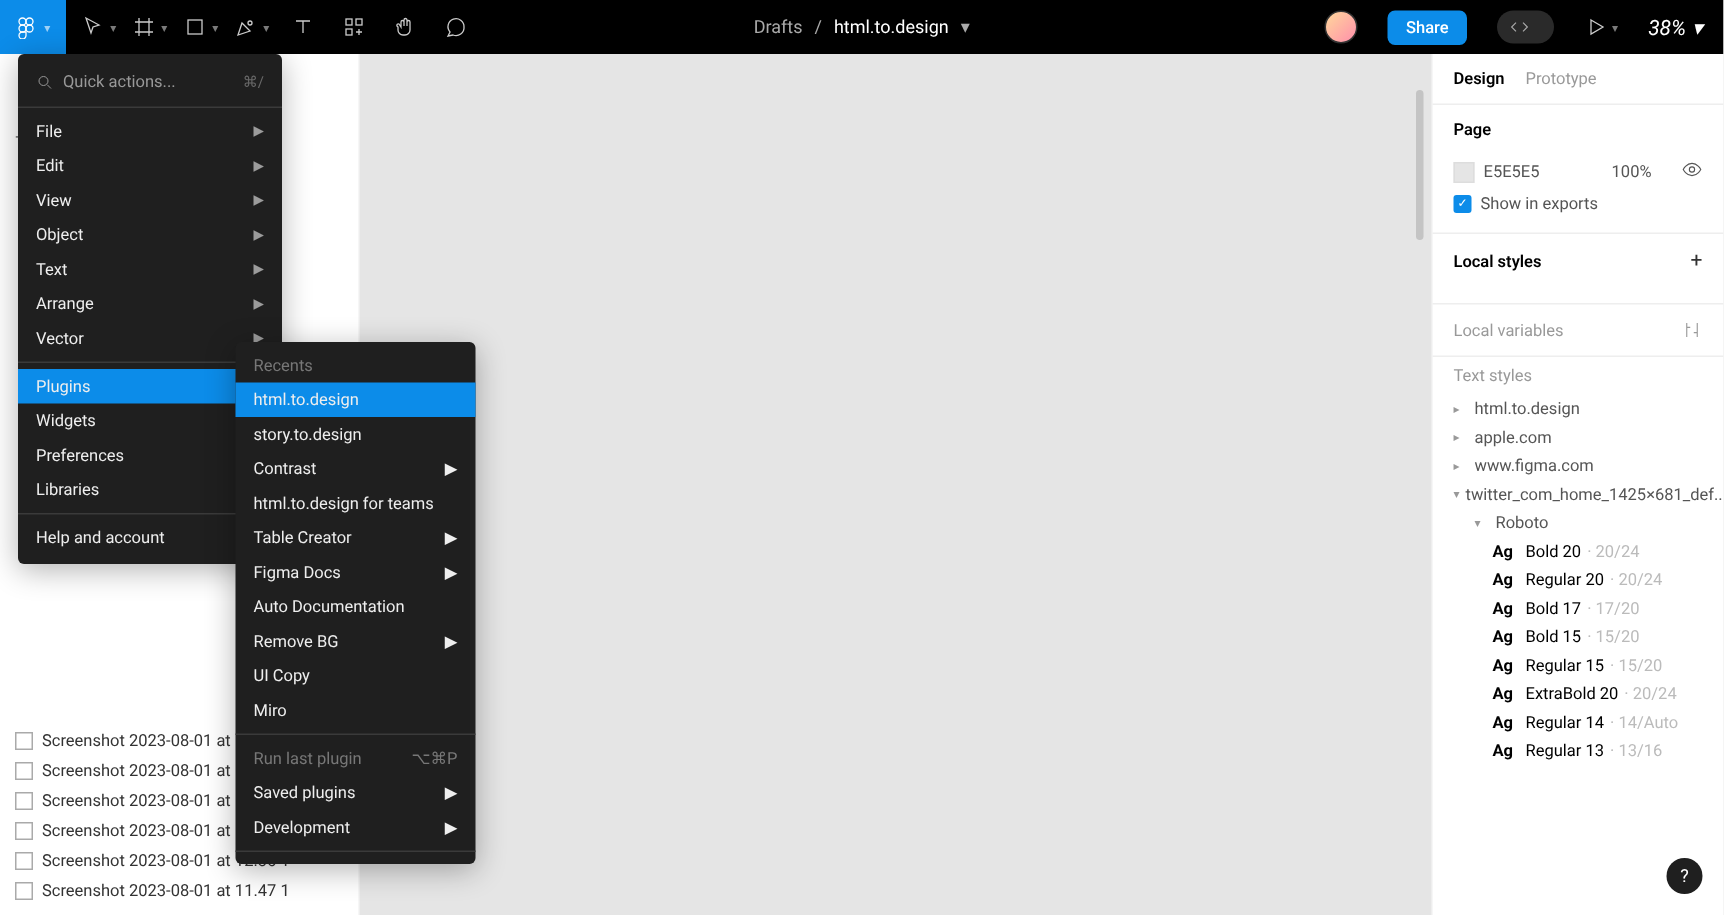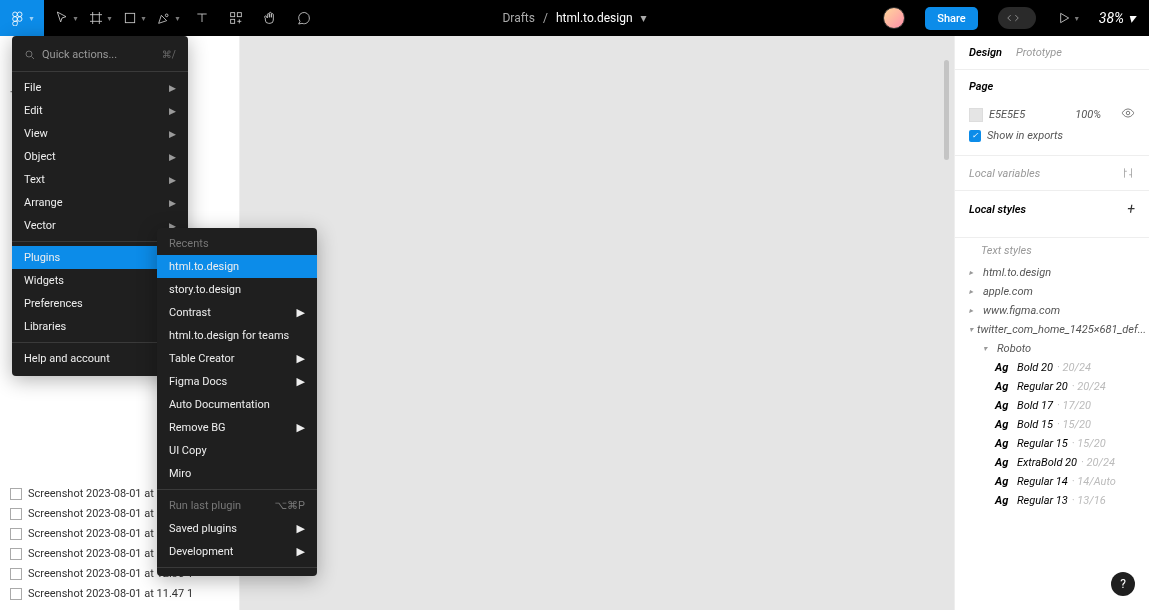--- a/index.html
+++ b/index.html
@@ -14,21 +14,21 @@
 .toolbar .center .fname { color: #fff; }
 .toolbar .right { margin-left: auto; display: flex; align-items: center; gap: 20px; padding-right: 14px; }
 .avatar { width: 22px; height: 22px; border-radius: 50%; background: linear-gradient(135deg,#ffd89b,#ff8fab); border:1px solid #333; }
 .share-btn { background:#0c8ce9; color:#fff; padding:5px 12px; border-radius:5px; font-size:11px; font-weight:500; }
 .dev-toggle { background:#2a2a2a; border-radius:12px; padding:3px 8px; display:flex; align-items:center; gap:4px; color:#aaa; width: 38px; height: 22px; justify-content: flex-start; }
 .zoom { color:#fff; font-size:14px; display:flex; align-items:flex-end;font-style:italic; }
 
 .main { display:flex; height: calc(100% - 36px); }
 .left-panel { width: 240px; background:#fff; border-right:1px solid #eee; position:relative; }
 .canvas { flex:1; background:#e5e5e5; position:relative; }
-.right-panel { width:195px; background:#fff; border-left:1px solid #eee; display:flex; flex-direction:column; font-size:11px;font-style:italic; }
+.right-panel { width:195px; background:#fff; border-left:1px solid #eee; display:flex; flex-direction:column; font-size:11px; }
 
 .menu { position:absolute; top:36px; left:12px; width:176px; background:#1f1f1f; color:#eee; border-radius:4px; padding:6px 0; z-index:200; box-shadow:0 4px 20px rgba(0,0,0,0.3); }
 .menu-item { padding:5px 12px; display:flex; justify-content:space-between; align-items:center; font-size:11px; cursor:pointer; }
 .menu-item.hl { background:#0c8ce9; }
 .menu-sep { height:1px; background:#3a3a3a; margin:4px 0; }
 .menu .arrow { font-size:9px; opacity:0.6; }
 .menu .shortcut { opacity:0.6; font-size:10px; }
 .menu-search { display:flex; align-items:center; gap:6px; padding:6px 12px; color:#999; }
 
 .submenu { position:absolute; top:36px; left:157px; width:160px; background:#1f1f1f; color:#eee; border-radius:4px; padding:4px 0; z-index:200; box-shadow:0 4px 20px rgba(0,0,0,0.3); }
@@ -198,33 +198,33 @@
               <path d="M2 12s3.5-7 10-7 10 7 10 7-3.5 7-10 7S2 12 2 12z"></path>
               <circle cx="12" cy="12" r="3"></circle>
             </svg>
         </span>
       </div>
       <div class="rp-row">
         <div class="cb">✓</div>
         <span>Show in exports</span>
       </div>
     </div>
+    <div class="rp-section">
+      <div class="rp-title">
+          <span>Local styles</span>
+          <span style="font-weight:400;font-size:14px;color:#333">+</span>
+        </div>
+    </div>
     <div class="rp-section" style="display:flex;justify-content:space-between;align-items:center;color:#999">
       <span>Local variables</span>
       <svg class="icon" viewBox="0 0 24 24" style="width:14px;height:14px;color:#999">
           <path d="M6 4v16M6 9h4M18 4v16M14 15h4"></path>
         </svg>
     </div>
-    <div class="rp-section">
-      <div class="rp-title">
-          <span>Local styles</span>
-          <span style="font-weight:400;font-size:14px;color:#333">+</span>
-        </div>
-    </div>
-    <div style="padding:6px 26px 2px;color:#999;font-size:11px">Text styles</div>
+    <div style="padding:6px 14px 2px;color:#999;font-size:11px">Text styles</div>
     <div class="txt-style-list">
         <div class="txt-style">
           <span class="tri">▸</span>
           <span>html.to.design</span>
         </div>
         <div class="txt-style">
           <span class="tri">▸</span>
           <span>apple.com</span>
         </div>
         <div class="txt-style">

